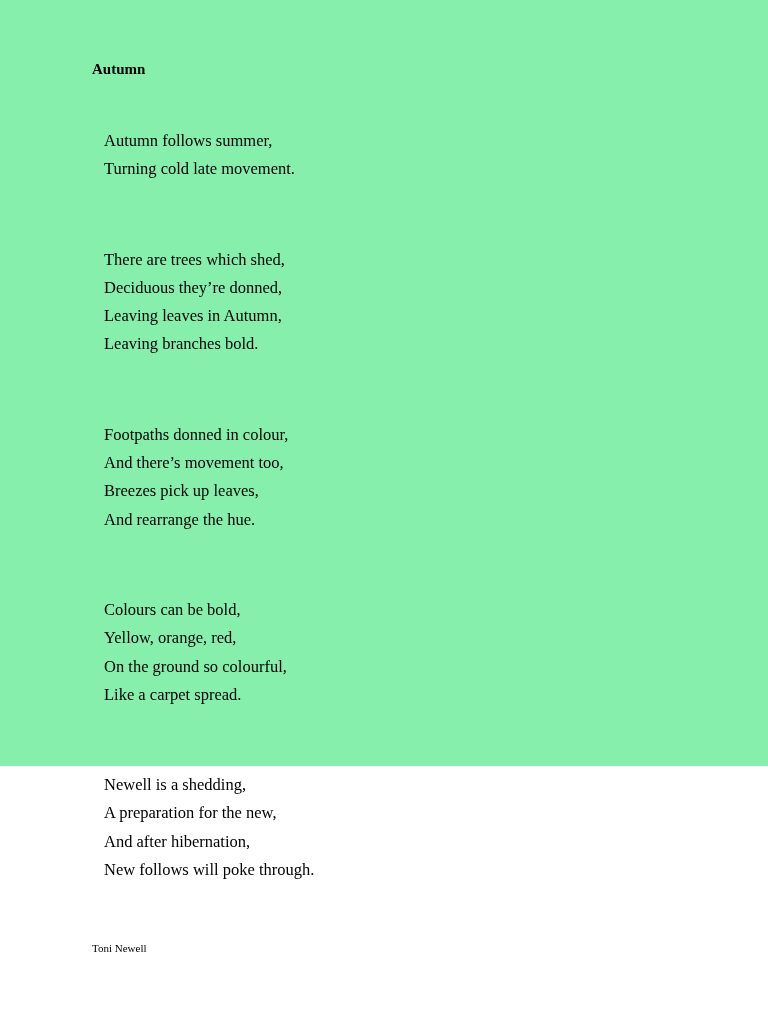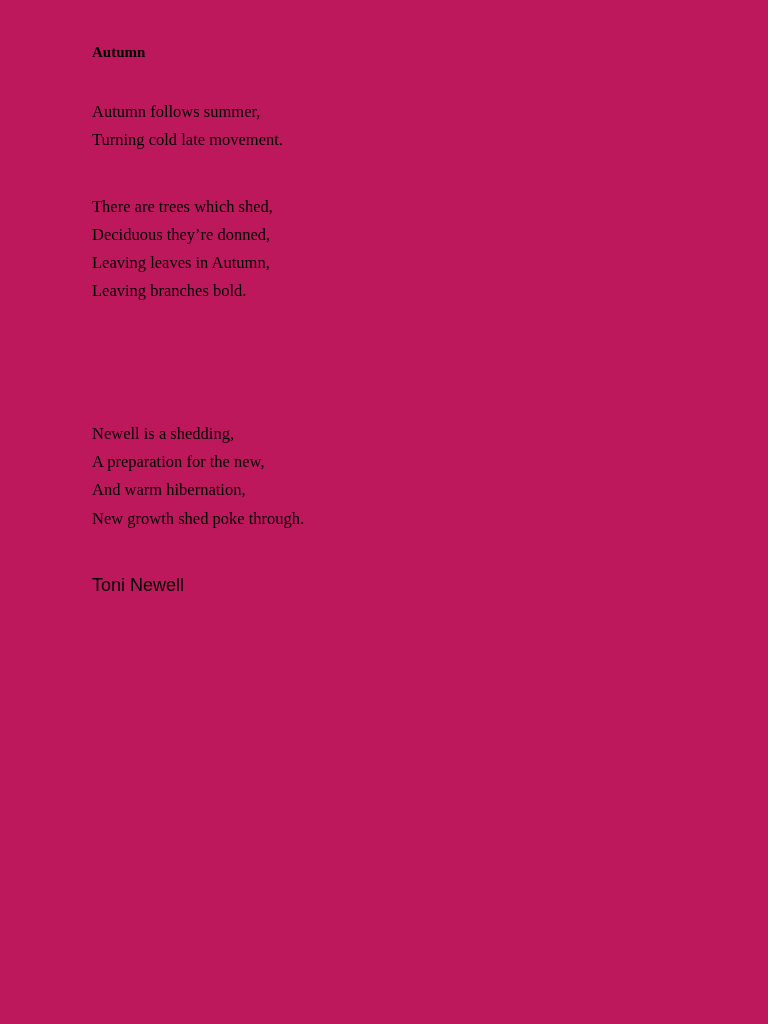--- a/index.html
+++ b/index.html
@@ -10,52 +10,52 @@
   body {
     width: 768px;
     height: 1024px;
     font-family: "Liberation Serif", serif;
     color: #000000;
     -webkit-font-smoothing: antialiased;
   }
   .page {
     position: relative;
     width: 768px;
-    height: 1024px;
-    background: #be185d;
+    height: 766px;
+    background: #86efac;
     box-sizing: border-box;
-    padding: 40px 92px 0 92px;
+    padding: 57px 92px 0 92px;
   }
   .doc-title {
     font-family: "Liberation Serif", serif;
     font-weight: bold;
     font-size: 15px;
     line-height: 1;
     margin: 0 0 0 0;
     padding-top: 5px;
   }
   .stanza {
-    margin: 0;
+    margin: 12px;
     padding: 0;
   }
   .stanza-gap {
     height: 38px;
   }
   .first-gap {
     height: 38px;
   }
   .line {
     font-family: "Liberation Serif", serif;
     font-size: 16.5px;
     line-height: 28.3px;
     white-space: pre;
   }
   .author {
-    font-family: Liberation Sans, sans-serif;
-    font-size: 18px;
+    font-family: Liberation Serif, serif;
+    font-size: 11px;
     line-height: 28.3px;
   }
 </style>
 </head>
 <body>
 
 <div class="page">
 
   <div class="doc-title">Autumn</div>
 
@@ -70,30 +70,42 @@
 
   <div class="stanza">
     <div class="line">There are trees which shed,</div>
     <div class="line">Deciduous they’re donned,</div>
     <div class="line">Leaving leaves in Autumn,</div>
     <div class="line">Leaving branches bold.</div>
   </div>
 
   <div class="stanza-gap"></div>
 
+  <div class="stanza">
+    <div class="line">Footpaths donned in colour,</div>
+    <div class="line">And there’s movement too,</div>
+    <div class="line">Breezes pick up leaves,</div>
+    <div class="line">And rearrange the hue.</div>
+  </div>
 
   <div class="stanza-gap"></div>
 
+  <div class="stanza">
+    <div class="line">Colours can be bold,</div>
+    <div class="line">Yellow, orange, red,</div>
+    <div class="line">On the ground so colourful,</div>
+    <div class="line">Like a carpet spread.</div>
+  </div>
 
   <div class="stanza-gap"></div>
 
   <div class="stanza">
     <div class="line">Newell is a shedding,</div>
     <div class="line">A preparation for the new,</div>
-    <div class="line">And warm hibernation,</div>
-    <div class="line">New growth shed poke through.</div>
+    <div class="line">And after hibernation,</div>
+    <div class="line">New follows will poke through.</div>
   </div>
 
   <div class="stanza-gap"></div>
 
   <div class="author">Toni Newell</div>
 
 </div>
 
 </body></html>

